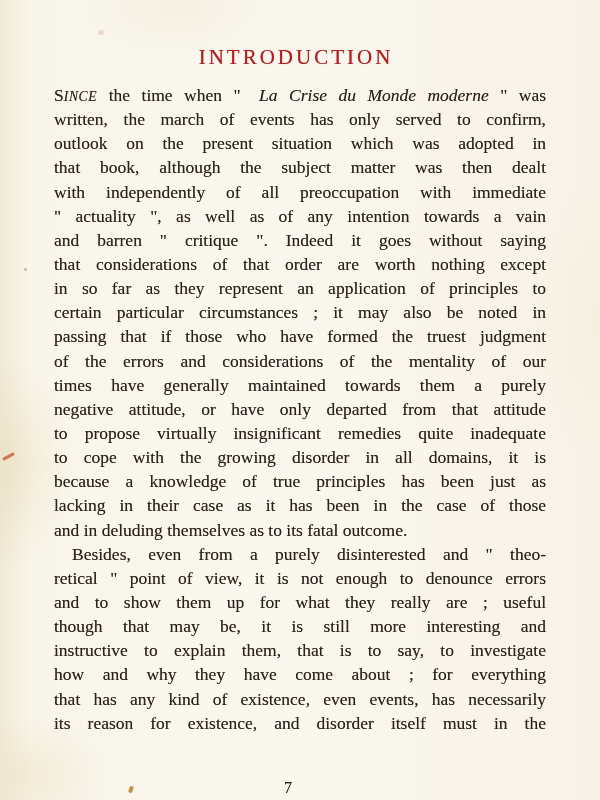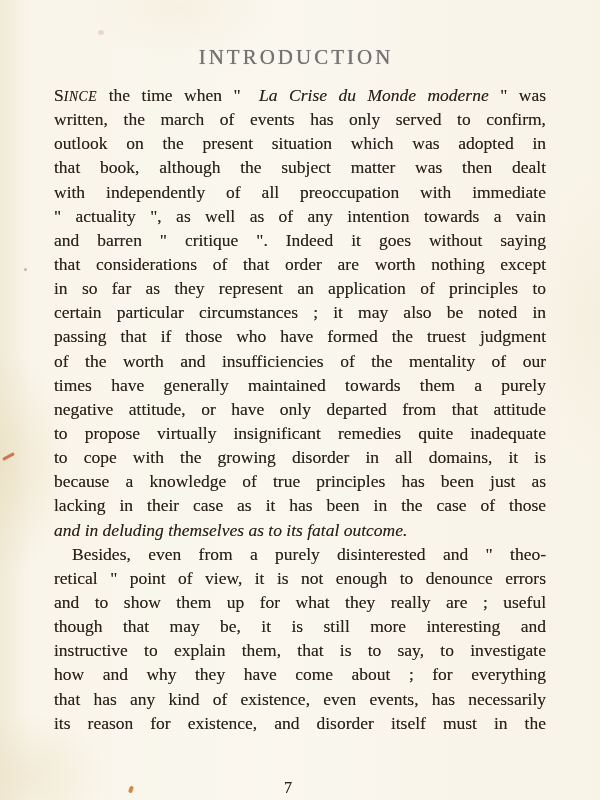--- a/index.html
+++ b/index.html
@@ -27,39 +27,39 @@
   }
   .heading {
     position: absolute;
     top: 31px;
     left: 0;
     width: 592px;
     text-align: center;
     font-size: 21px;
     letter-spacing: 3px;
     font-weight: normal;
-    color: #737373;
+    color: #b91c1c;
     text-shadow: 0 0 0.7px rgba(43,35,27,0.55);
   }
   .text-block {
     position: absolute;
     top: 83px;
     left: 54px;
     width: 492px;
     font-size: 17.5px;
     text-shadow: 0 0 0.6px rgba(42,34,26,0.5);
   }
   .line {
     height: 24.15px;
     line-height: 24.15px;
     text-align: justify;
     text-align-last: justify;
     white-space: normal;
   }
-  .line.endline { text-align-last: left; font-style: italic; }
+  .line.endline { text-align-last: left; }
   .line.indent { text-indent: 18px; }
   .sc { font-size: 0.78em; letter-spacing: 0.6px; font-style: italic; }
   .i  { font-style: italic; margin-left: 7px; }
   .page-number {
     position: absolute;
     top: 779px;
     left: 0;
     width: 576px;
     text-align: center;
     font-size: 16px;
@@ -98,21 +98,21 @@
       <div class="line">written, the march of events has only served to confirm,</div>
       <div class="line">outlook on the present situation which was adopted in</div>
       <div class="line">that book, although the subject matter was then dealt</div>
       <div class="line">with independently of all preoccupation with immediate</div>
       <div class="line">" actuality ", as well as of any intention towards a vain</div>
       <div class="line">and barren " critique ".  Indeed it goes without saying</div>
       <div class="line">that considerations of that order are worth nothing except</div>
       <div class="line">in so far as they represent an application of principles to</div>
       <div class="line">certain particular circumstances ; it may also be noted in</div>
       <div class="line">passing that if those who have formed the truest judgment</div>
-      <div class="line">of the worth and insufficiencies of the mentality of our</div>
+      <div class="line">of the errors and considerations of the mentality of our</div>
       <div class="line">times have generally maintained towards them a purely</div>
       <div class="line">negative attitude, or have only departed from that attitude</div>
       <div class="line">to propose virtually insignificant remedies quite inadequate</div>
       <div class="line">to cope with the growing disorder in all domains, it is</div>
       <div class="line">because a knowledge of true principles has been just as</div>
       <div class="line">lacking in their case as it has been in the case of those</div>
       <div class="line endline">and in deluding themselves as to its fatal outcome.</div>
       <div class="line indent">Besides, even from a purely disinterested and " theo-</div>
       <div class="line">retical " point of view, it is not enough to denounce errors</div>
       <div class="line">and to show them up for what they really are ; useful</div>

